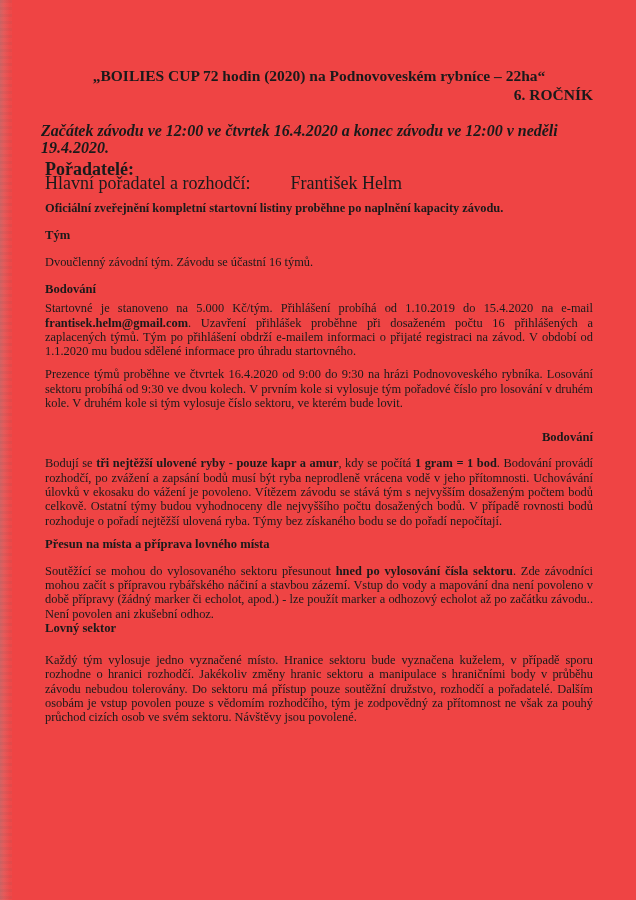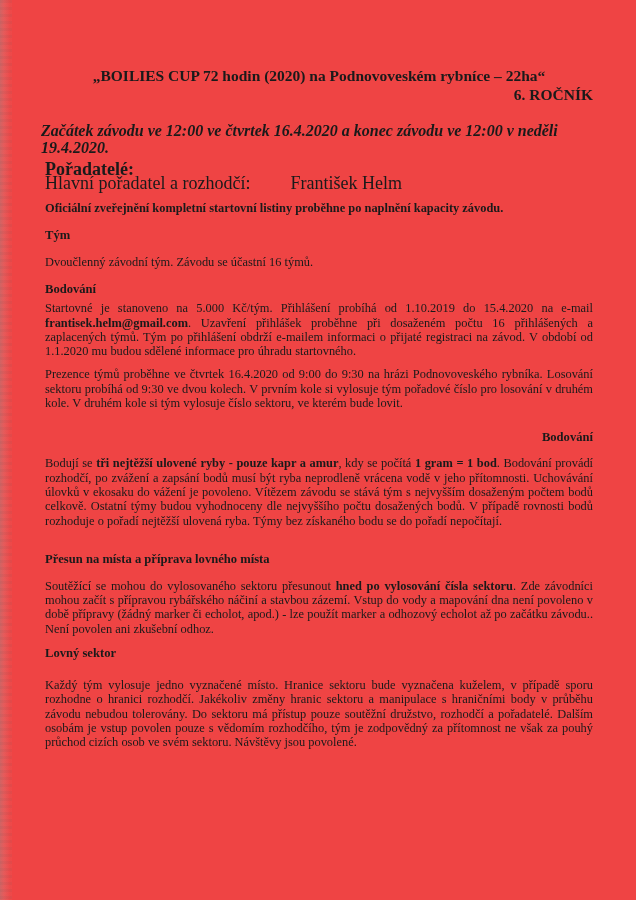--- a/index.html
+++ b/index.html
@@ -55,23 +55,23 @@
   .b { font-weight: bold; }
   
   .mt-tym      { margin-top: 12px; }
   .mt-para1    { margin-top: 12px; }
   .mt-startovne{ margin-top: 13px; }
   .mt-paraS    { margin-top: 4px; }
   .mt-losovani { margin-top: 13px; }
   .mt-paraL    { margin-top: 9px; }
   .mt-bodovani { margin-top: 20px; text-align: right; }
   .mt-paraB    { margin-top: 11px; }
-  .mt-presun   { margin-top: 24px; }
+  .mt-presun   { margin-top: 9px; }
   .mt-paraP    { margin-top: 12px; }
-  .mt-lovny    { margin-top: 10px; }
+  .mt-lovny    { }
   .mt-paraV    { margin-top: 17px; font-family: Liberation Serif, serif; }
 </style>
 </head>
 <body>
 
 <div class="page">
   <div class="scan-edge"></div>
 
   <div class="content">
 

